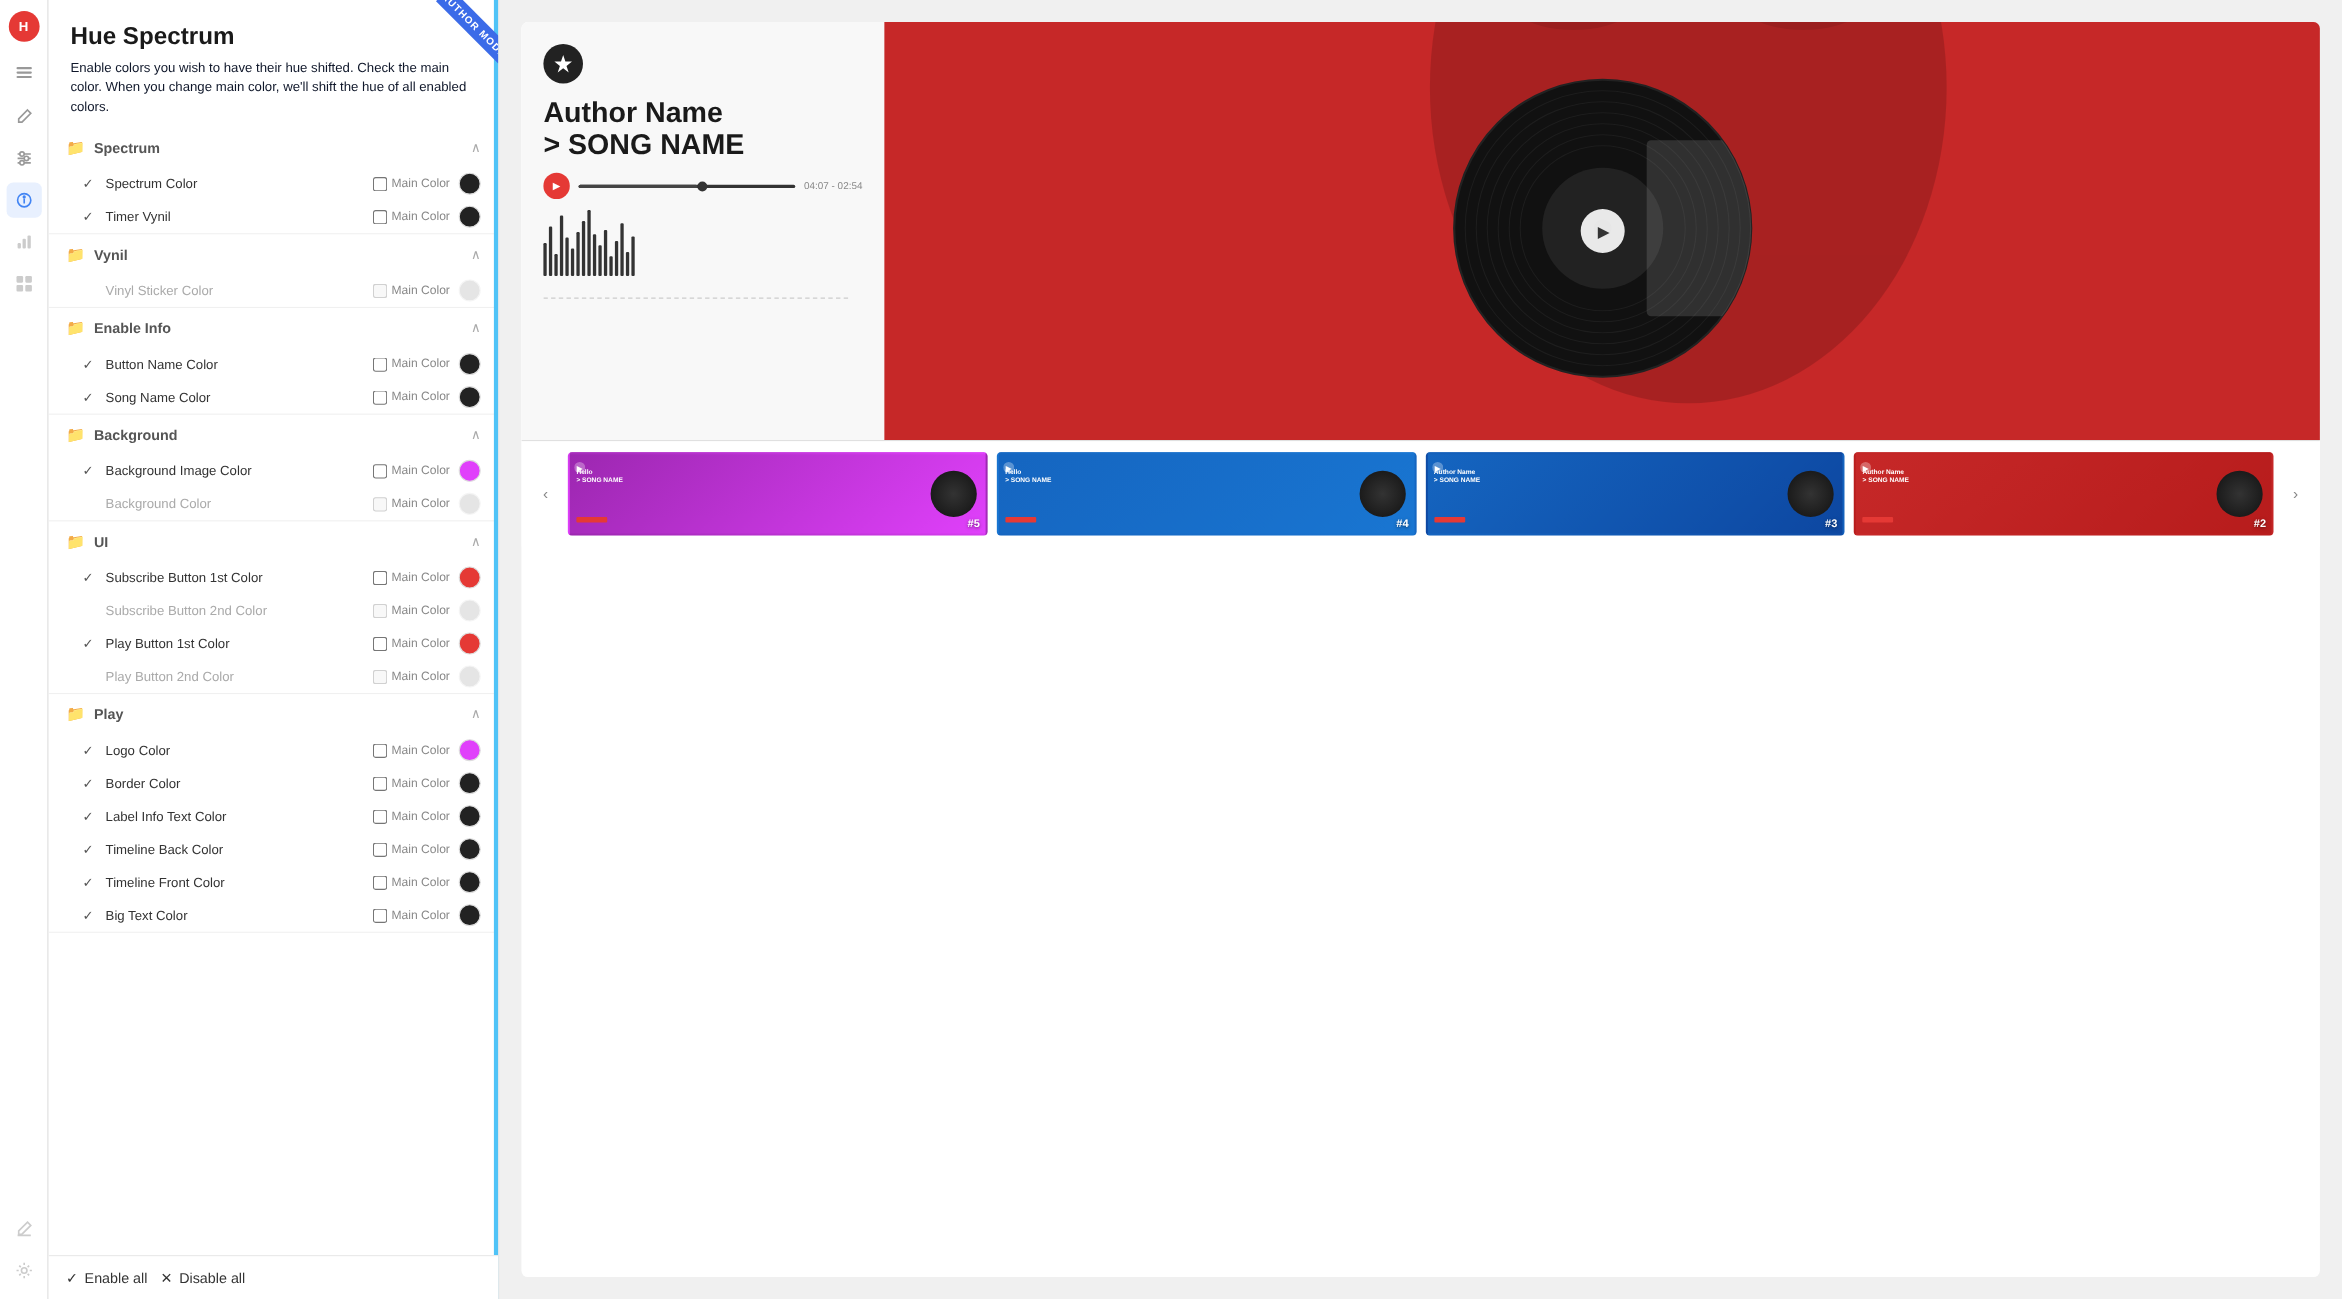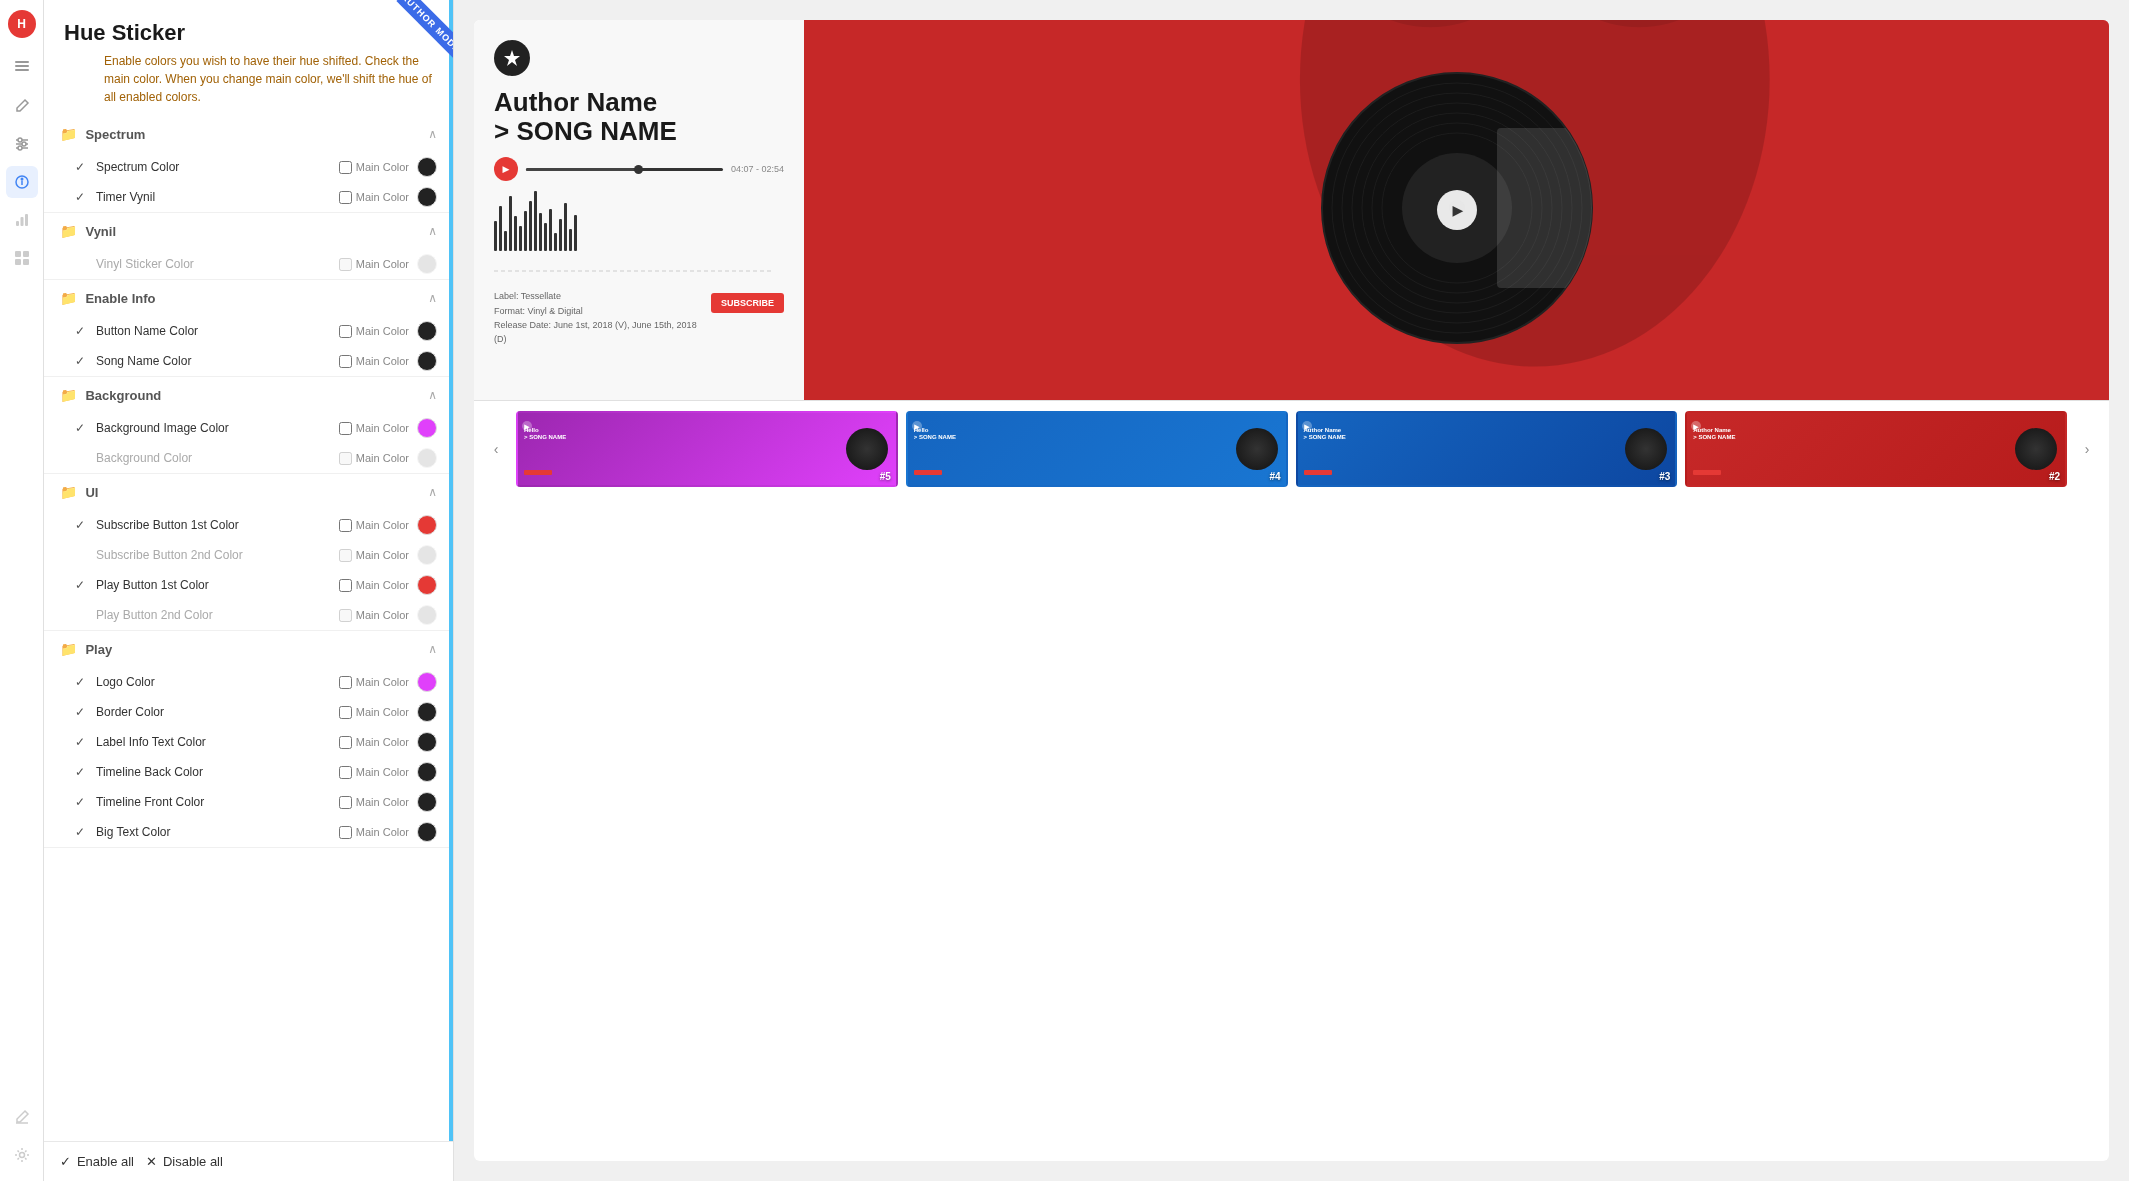--- a/index.html
+++ b/index.html
@@ -67,24 +67,23 @@
       border-bottom: none;
       position: relative;
     }
     .panel-title {
       font-size: 22px;
       font-weight: 700;
       color: #1a1a1a;
     }
     .panel-desc {
       font-size: 12px;
-      color: #a16207;
+      color: #0f172a;
       margin-top: 6px;
       line-height: 1.5;
-      margin-left: 40px;
     }
 
     
     .author-mode-badge {
       position: absolute;
       top: 0;
       right: 0;
       width: 70px;
       height: 70px;
       overflow: hidden;
@@ -509,21 +508,21 @@
   </div>
 </div>
 
 <div class="panel">
   <div class="panel-accent-bar"></div>
 
   <div class="panel-header">
     <div class="author-mode-badge">
       <div class="author-mode-badge-inner">AUTHOR MODE</div>
     </div>
-    <h1 class="panel-title">Hue Sticker</h1>
+    <h1 class="panel-title">Hue Spectrum</h1>
     <p class="panel-desc">Enable colors you wish to have their hue shifted. Check the main color. When you change main color, we'll shift the hue of all enabled colors.</p>
   </div>
 
   <div class="panel-content">
 
     <div class="section">
       <div class="section-header">
         <div class="section-header-left">
           <span class="folder-icon">📁</span>
           <span>Spectrum</span>
@@ -794,28 +793,20 @@
           <div class="waveform-bar" style="height:22px"></div>
           <div class="waveform-bar" style="height:36px"></div>
         </div>
 
         <div style="display:flex; gap:3px; margin-bottom:14px;">
           <svg width="280" height="8" viewBox="0 0 280 8">
             <line x1="0" y1="4" x2="280" y2="4" stroke="#ccc" stroke-width="1" stroke-dasharray="4 3"></line>
           </svg>
         </div>
 
-        <div class="video-info-row">
-          <div class="video-info">
-            <div>Label: Tessellate</div>
-            <div>Format: Vinyl &amp; Digital</div>
-            <div>Release Date: June 1st, 2018 (V), June 15th, 2018 (D)</div>
-          </div>
-          <button class="subscribe-btn">SUBSCRIBE</button>
-        </div>
       </div>
 
       <div class="video-right">
 
         <svg width="100%" height="100%" viewBox="0 0 500 380" preserveAspectRatio="xMidYMid slice" style="position:absolute;top:0;left:0;opacity:0.5">
           <rect width="500" height="380" fill="#c62828"></rect>
 
           <ellipse cx="280" cy="140" rx="90" ry="110" fill="rgba(0,0,0,0.3)"></ellipse>
           <ellipse cx="240" cy="100" rx="30" ry="20" fill="rgba(0,0,0,0.2)"></ellipse>
           <ellipse cx="320" cy="100" rx="30" ry="20" fill="rgba(0,0,0,0.2)"></ellipse>

